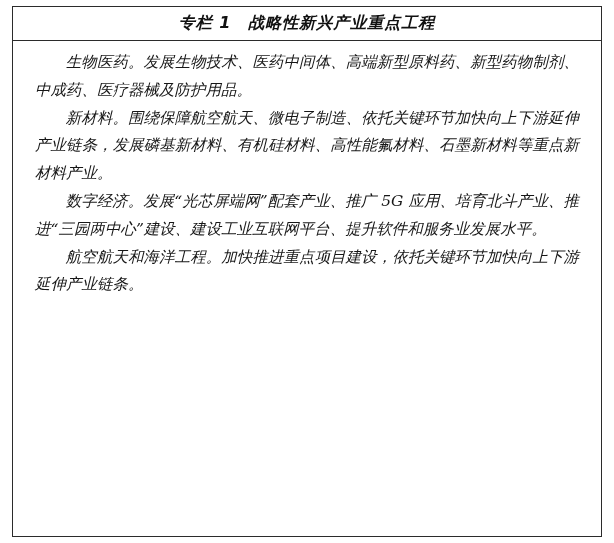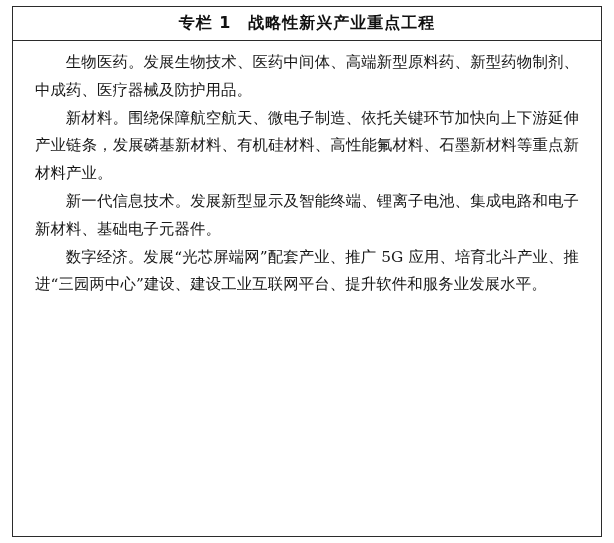--- a/index.html
+++ b/index.html
@@ -11,20 +11,21 @@
     width: 614px;
     height: 543px;
     font-family: "DejaVu Serif", "Liberation Serif", serif;
     color: #1a1a1a;
   }
   .page {
     position: relative;
     width: 614px;
     height: 543px;
     box-sizing: border-box;
+    font-style: italic;
   }
   .box {
     position: absolute;
     left: 12px;
     top: 6px;
     width: 590px;
     height: 531px;
     border: 1px solid #2b2b2b;
     box-sizing: border-box;
   }
@@ -84,16 +85,16 @@
 
   <div class="title-row">
     <span class="title-text">专栏 1　战略性新兴产业重点工程</span>
   </div>
 
   <div class="rule"></div>
 
   <div class="content">
     <p class="para">生物医药。发展生物技术、医药中间体、高端新型原料药、新型药物制剂、中成药、医疗器械及防护用品。</p>
     <p class="para">新材料。围绕保障航空航天、微电子制造、依托关键环节加快向上下游延伸产业链条，发展磷基新材料、有机硅材料、高性能氟材料、石墨新材料等重点新材料产业。</p>
-    <p class="para">新一代信息技术。发展新型显示及智能终端、锂离子电池、集成电路和电子新材料、基础电子元器件。</p>
     <p class="para">数字经济。发展“光芯屏端网”配套产业、推广 5G 应用、培育北斗产业、推进“三园两中心”建设、建设工业互联网平台、提升软件和服务业发展水平。</p>
+    <p class="para">航空航天和海洋工程。加快推进重点项目建设，依托关键环节加快向上下游延伸产业链条。</p>
   </div>
 </div>
 
 </body></html>

